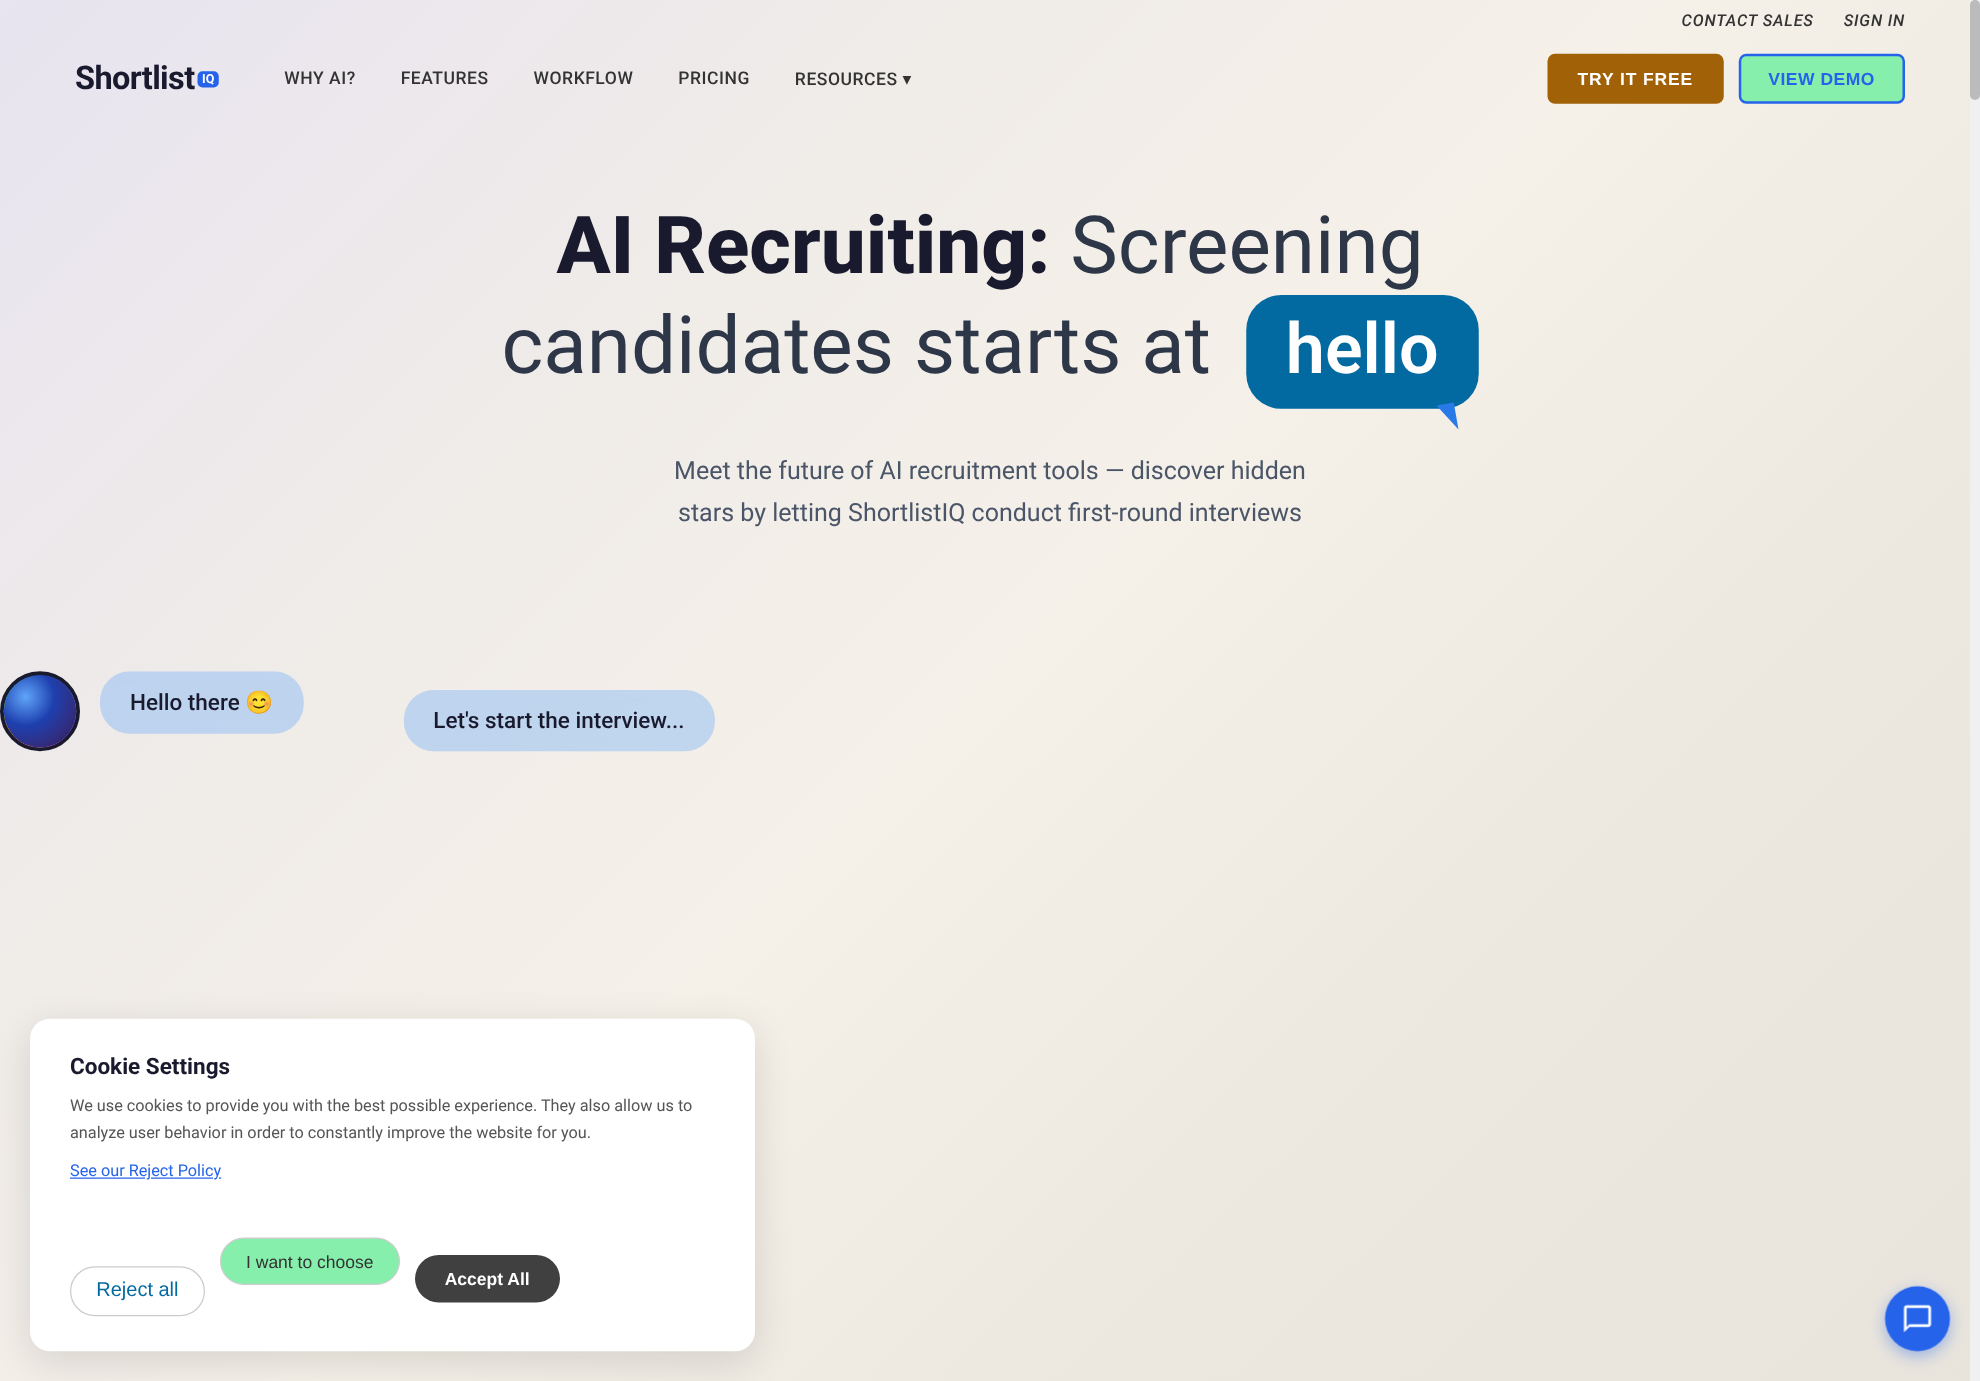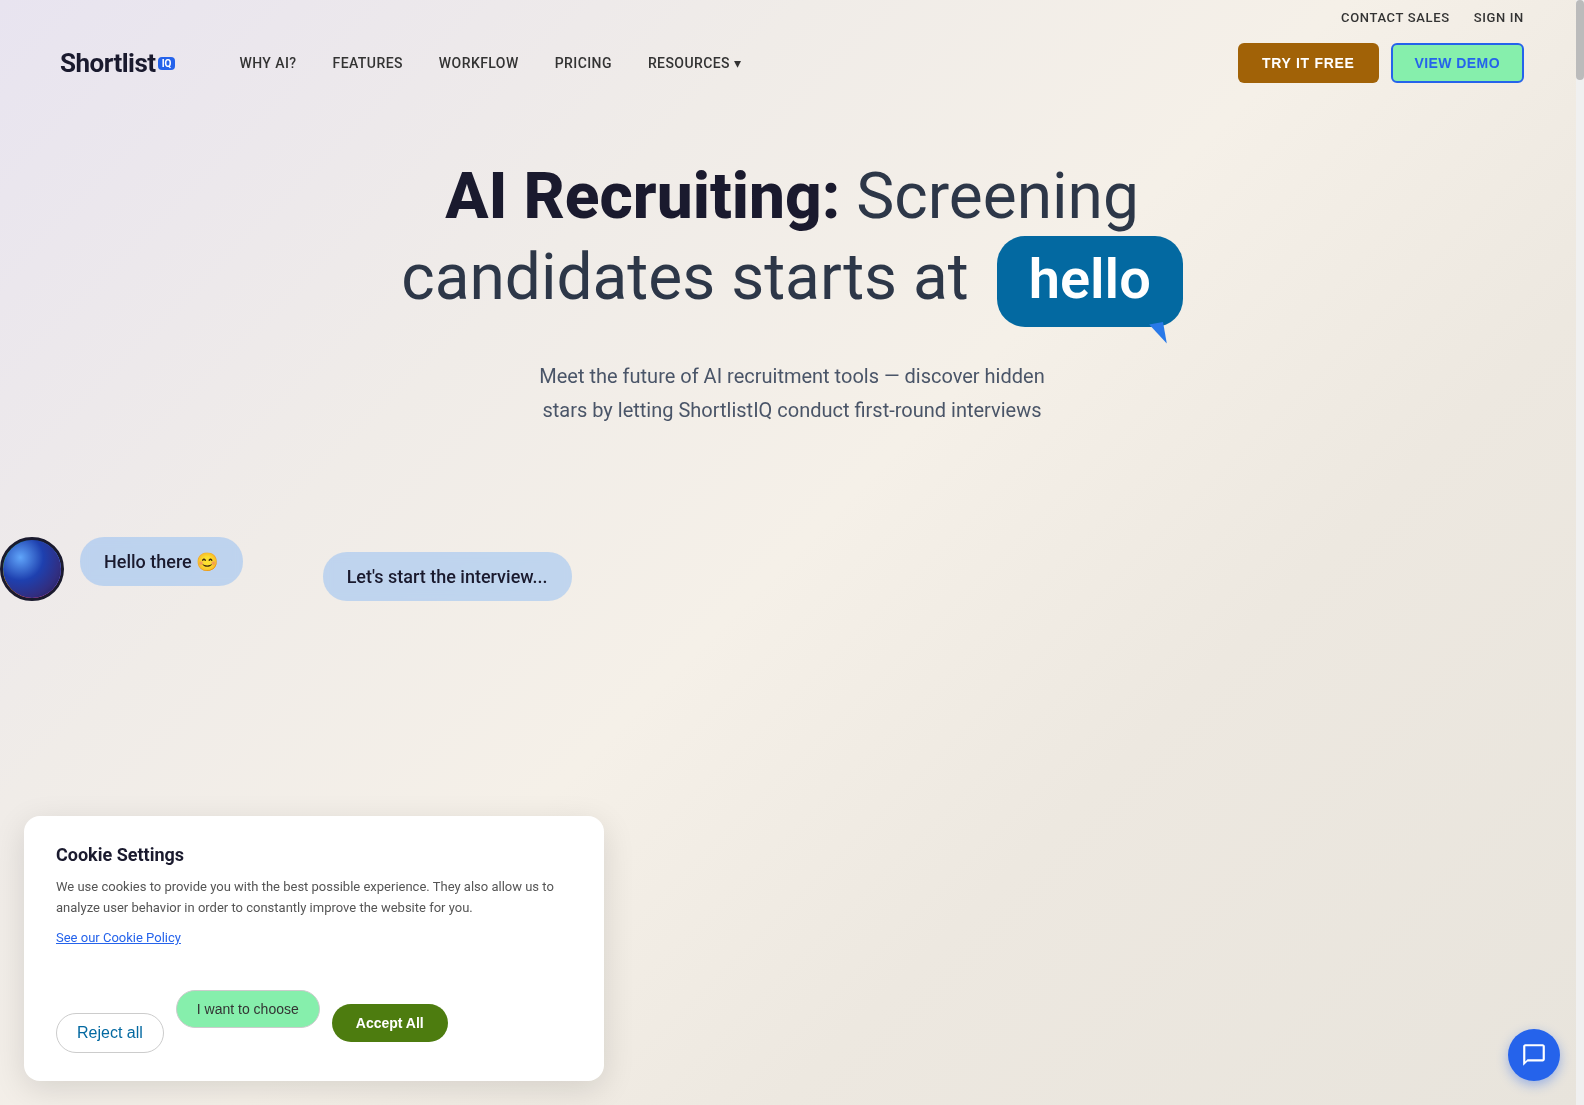--- a/index.html
+++ b/index.html
@@ -17,37 +17,38 @@
     ::-webkit-scrollbar { width: 8px; }
     ::-webkit-scrollbar-track { background: #f1f1f1; }
     ::-webkit-scrollbar-thumb { background: #ccc; border-radius: 4px; }
 
     
     .top-bar {
       display: flex;
       justify-content: flex-end;
       padding: 10px 60px;
       gap: 24px;
+      font-style: italic;
     }
 
     .top-bar-link {
       font-size: 13px;
       color: #333;
       text-decoration: none;
       letter-spacing: 0.05em;
       font-weight: 500;
       cursor: pointer;
     }
 
     
     .navbar {
       display: flex;
       align-items: center;
       padding: 8px 60px 16px;
-      gap: 16px;
+      gap: 4px;
     }
 
     .logo-area {
       display: flex;
       align-items: center;
       margin-right: 48px;
     }
 
     .logo-text {
       font-size: 26px;
@@ -299,21 +300,21 @@
       color: #333;
       border: 1.5px solid #ccc;
       padding: 10px 20px;
       border-radius: 24px;
       font-size: 14px;
       font-weight: 500;
       cursor: pointer;
     }
 
     .btn-accept-all {
-      background: #4d7c0f;
+      background: #404040;
       color: white;
       border: none;
       padding: 11px 24px;
       border-radius: 24px;
       font-size: 14px;
       font-weight: 600;
       cursor: pointer;
       margin-top: 28px;
     }
 
@@ -415,21 +416,21 @@
     <div class="chat-bubble-container">
       <div class="chat-bubble">Hello there 😊</div>
     </div>
   </div>
   <div class="chat-bubble-2">Let's start the interview...</div>
 </div>
 
 <div class="cookie-banner">
   <div class="cookie-title">Cookie Settings</div>
   <p class="cookie-text">We use cookies to provide you with the best possible experience. They also allow us to analyze user behavior in order to constantly improve the website for you.</p>
-  <a class="cookie-link">See our Cookie Policy</a>
+  <a class="cookie-link">See our Reject Policy</a>
   <div class="cookie-buttons">
     <button class="btn-reject">Reject all</button>
     <button class="btn-choose">I want to choose</button>
     <button class="btn-accept-all">Accept All</button>
   </div>
 </div>
 
 <div class="chat-support-btn">
   <svg class="chat-icon-svg" viewBox="0 0 24 24" xmlns="http://www.w3.org/2000/svg">
     <path d="M20 2H4c-1.1 0-2 .9-2 2v18l4-4h14c1.1 0 2-.9 2-2V4c0-1.1-.9-2-2-2zm0 14H6l-2 2V4h16v12z"></path>

